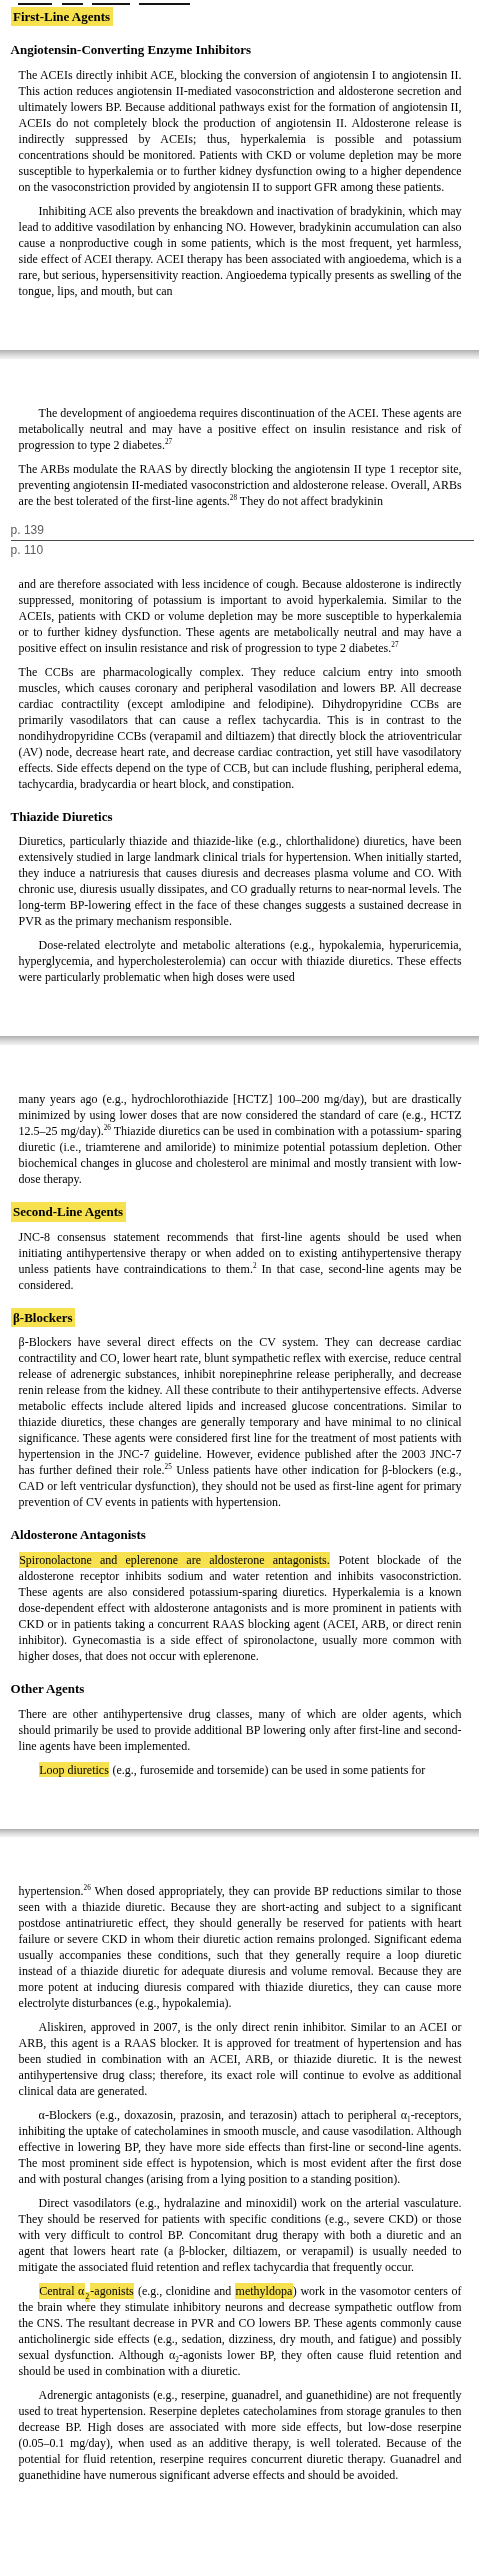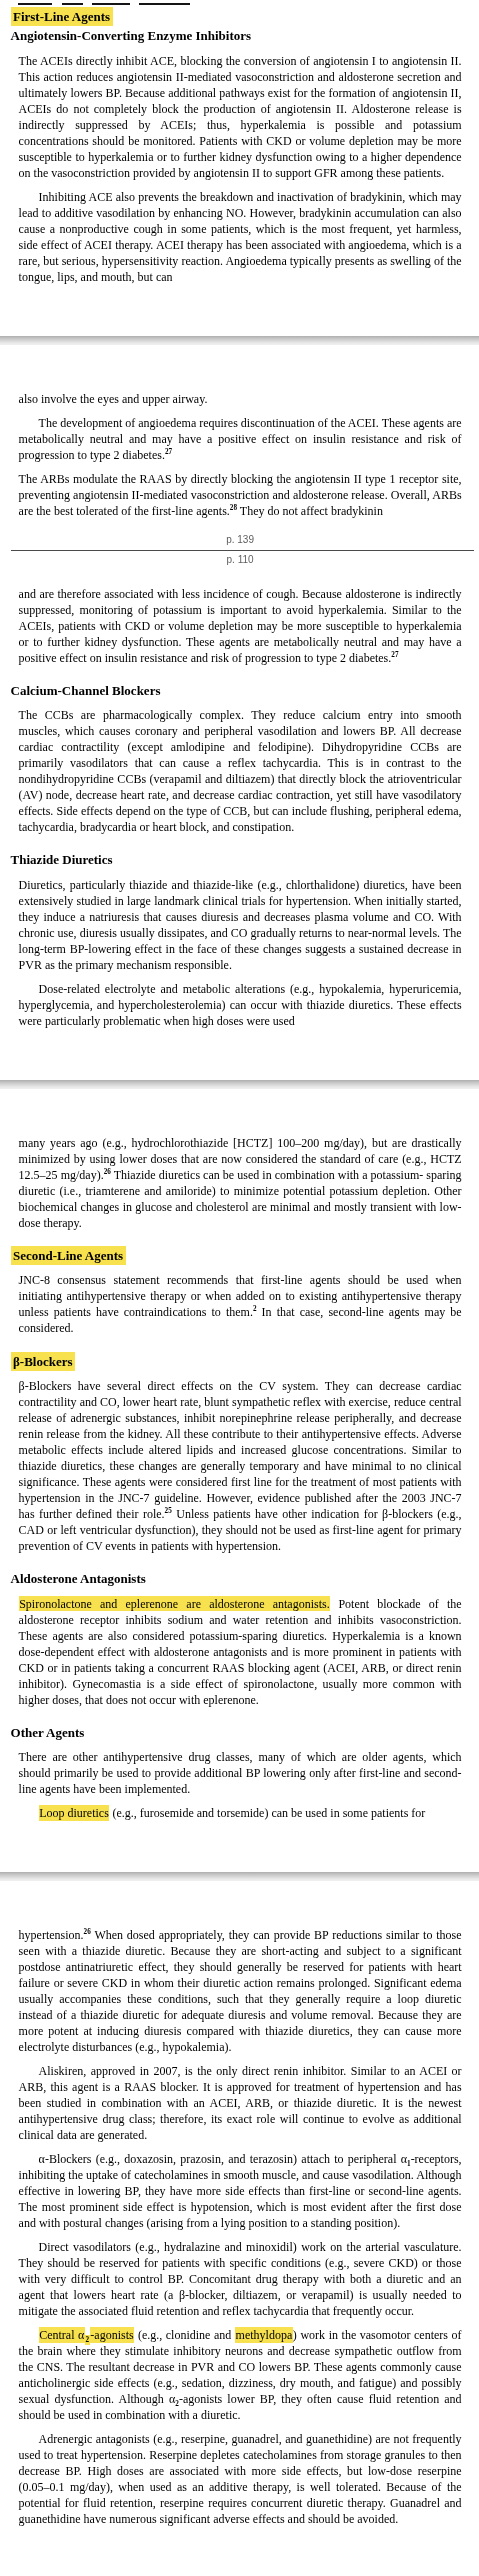--- a/index.html
+++ b/index.html
@@ -24,76 +24,74 @@
   .fragment i:nth-child(4) { width: 51px; }
 
   h1.head, h2.head {
     font-size: 13px;
     line-height: 17.6px;
     margin: 16px 0 1.8px;
     font-weight: bold;
     color: #000;
   }
   h1.head.first { margin-top: 1.2px; }
-  h2.head.tight { margin-top: 2px; }
+  h2.head.tight { margin-top: 16px; }
 
   .para { margin: 8px; text-align: justify; }
   .para.indent { text-indent: 20px; }
 
   .hl { background: var(--hl); padding: 0.9px 0.6px; }
   h1.head .hl, h2.head.hl-head .hl { padding: 1.8px 2.9px 2.4px 2.4px; }
 
-  sup, sub { font-size: 0.6em; line-height: 0; font-weight: bold; }
+  sup, sub { font-size: 0.6em; line-height: 0; }
 
   
   .band {
     height: 8.8px;
     margin: 51px -9.4px 46px -10.6px;
     background: linear-gradient(to bottom, #aeaeae 0%, #c4c4c4 25%, #e7e7e7 75%, #f0f0f0 100%);
   }
 
   
   .pagebreak { margin: 17.6px 0 21px; }
   .pageno {
     font-family: "Liberation Sans", "DejaVu Sans", sans-serif;
-    font-size: 10px;
+    font-size: 12px;
     color: #5e5e5e;
-    text-align: center;
+    text-align: left;
     line-height: 8.8px;
   }
   .pb-rule { border: 0; border-top: 1.8px solid #4a4a4a; margin: 4.7px -4.7px 5.3px 0; }
 </style>
 </head>
 <body>
 
 <div class="doc">
 
   <div class="fragment"><i></i><i></i><i></i><i></i></div>
 
   <h1 class="head first"><span class="hl">First-Line Agents</span></h1>
   <h2 class="head tight">Angiotensin-Converting Enzyme Inhibitors</h2>
   <p class="para">The ACEIs directly inhibit ACE, blocking the conversion of angiotensin I to angiotensin II. This action reduces angiotensin II-mediated vasoconstriction and aldosterone secretion and ultimately lowers BP. Because additional pathways exist for the formation of angiotensin II, ACEIs do not completely block the production of angiotensin II. Aldosterone release is indirectly suppressed by ACEIs; thus, hyperkalemia is possible and potassium concentrations should be monitored. Patients with CKD or volume depletion may be more susceptible to hyperkalemia or to further kidney dysfunction owing to a higher dependence on the vasoconstriction provided by angiotensin II to support GFR among these patients.</p>
   <p class="para indent">Inhibiting ACE also prevents the breakdown and inactivation of bradykinin, which may lead to additive vasodilation by enhancing NO. However, bradykinin accumulation can also cause a nonproductive cough in some patients, which is the most frequent, yet harmless, side effect of ACEI therapy. ACEI therapy has been associated with angioedema, which is a rare, but serious, hypersensitivity reaction. Angioedema typically presents as swelling of the tongue, lips, and mouth, but can</p>
 
   <div class="band"></div>
 
-  <p class="para">also involve the eyes and upper airway.</p>
   <p class="para indent"><span>The development of angioedema requires discontinuation of the ACEI. These agents are metabolically neutral and may have a positive effect on insulin resistance and risk of progression to type 2 diabetes.</span><sup>27</sup></p>
 
   <p class="para"><span>The ARBs modulate the RAAS by directly blocking the angiotensin II type 1 receptor site, preventing angiotensin II-mediated vasoconstriction and aldosterone release. Overall, ARBs are the best tolerated of the first-line agents.</span><sup>28</sup><span> They do not affect bradykinin</span></p>
 
   <div class="pagebreak">
     <div class="pageno">p. 139</div>
     <hr class="pb-rule">
     <div class="pageno">p. 110</div>
   </div>
 
   <p class="para"><span>and are therefore associated with less incidence of cough. Because aldosterone is indirectly suppressed, monitoring of potassium is important to avoid hyperkalemia. Similar to the ACEIs, patients with CKD or volume depletion may be more susceptible to hyperkalemia or to further kidney dysfunction. These agents are metabolically neutral and may have a positive effect on insulin resistance and risk of progression to type 2 diabetes.</span><sup>27</sup></p>
 
-  <h2 class="head">Calcium-Channel Blockers</h2>
   <p class="para">The CCBs are pharmacologically complex. They reduce calcium entry into smooth muscles, which causes coronary and peripheral vasodilation and lowers BP. All decrease cardiac contractility (except amlodipine and felodipine). Dihydropyridine CCBs are primarily vasodilators that can cause a reflex tachycardia. This is in contrast to the nondihydropyridine CCBs (verapamil and diltiazem) that directly block the atrioventricular (AV) node, decrease heart rate, and decrease cardiac contraction, yet still have vasodilatory effects. Side effects depend on the type of CCB, but can include flushing, peripheral edema, tachycardia, bradycardia or heart block, and constipation.</p>
 
   <h2 class="head">Thiazide Diuretics</h2>
   <p class="para">Diuretics, particularly thiazide and thiazide-like (e.g., chlorthalidone) diuretics, have been extensively studied in large landmark clinical trials for hypertension. When initially started, they induce a natriuresis that causes diuresis and decreases plasma volume and CO. With chronic use, diuresis usually dissipates, and CO gradually returns to near-normal levels. The long-term BP-lowering effect in the face of these changes suggests a sustained decrease in PVR as the primary mechanism responsible.</p>
   <p class="para indent">Dose-related electrolyte and metabolic alterations (e.g., hypokalemia, hyperuricemia, hyperglycemia, and hypercholesterolemia) can occur with thiazide diuretics. These effects were particularly problematic when high doses were used</p>
 
   <div class="band"></div>
 
   <p class="para"><span>many years ago (e.g., hydrochlorothiazide [HCTZ] 100–200 mg/day), but are drastically minimized by using lower doses that are now considered the standard of care (e.g., HCTZ 12.5–25 mg/day).</span><sup>26</sup><span> Thiazide diuretics can be used in combination with a potassium- sparing diuretic (i.e., triamterene and amiloride) to minimize potential potassium depletion. Other biochemical changes in glucose and cholesterol are minimal and mostly transient with low-dose therapy.</span></p>
 

